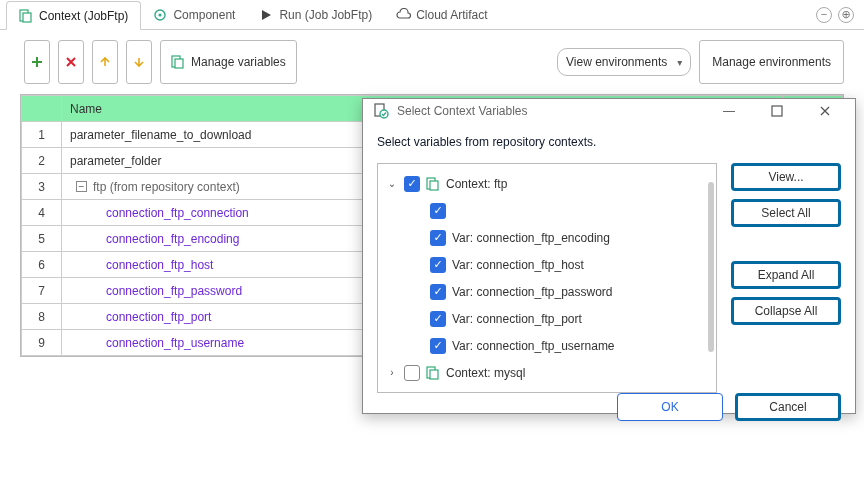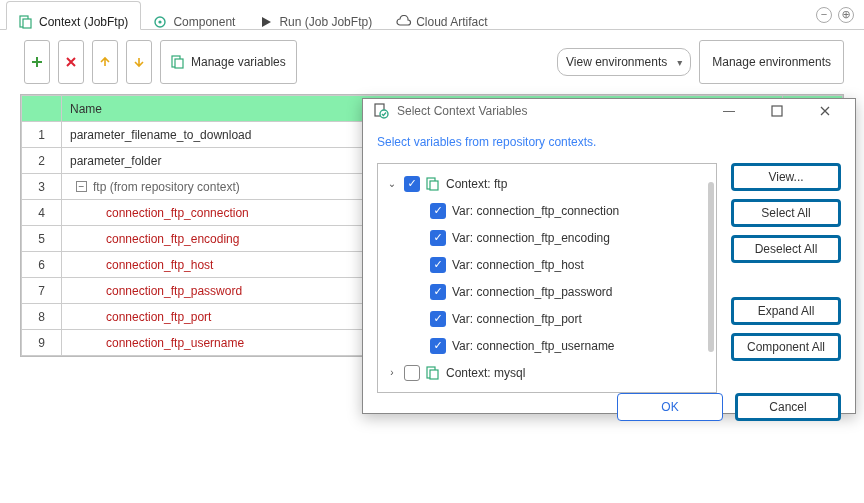--- a/index.html
+++ b/index.html
@@ -18,21 +18,21 @@
     display: flex;
     align-items: center;
     height: 30px;
     border-bottom: 1px solid #ccc;
     padding-left: 6px;
     gap: 0;
     position: relative;
   }
   .tab {
     display: flex;
-    align-items: flex-end;
+    align-items: center;
     gap: 6px;
     padding: 0 12px;
     height: 29px;
     color: #555;
     cursor: pointer;
   }
   .tab.active {
     border: 1px solid #ccc;
     border-bottom: 1px solid #fff;
     border-radius: 4px 4px 0 0;
@@ -77,21 +77,21 @@
     padding:4px 8px;
     height:26px;
     text-align:left;
     font-weight:normal;
   }
   th { background:#86efac; text-align:left; color:#333;}
   col.rownum { width:40px;}
   td.rownum { text-align:center; color:#444;}
   td.type { width:60px; }
   .indent1 { padding-left: 20px; color:#666; display:flex;align-items:center;gap:4px;}
-  .indent2 { padding-left: 36px; color:#b91c1c;text-align:center;}
+  .indent2 { padding-left: 36px; color:#6d28d9;text-align:center;}
   .tree-minus {
     width:11px;height:11px;border:1px solid #888;display:inline-flex;align-items:center;justify-content:center;font-size:10px;line-height:1;color:#555;margin-left:-14px;margin-right:2px;
   }
   
   .dialog {
     position:absolute;
     left:362px; top:98px;
     width:494px; height:316px;
     background:#fff;
     border:1px solid #888;
@@ -99,21 +99,21 @@
     display:flex;flex-direction:column;
   }
   .dlg-title {
     height:34px;display:flex;align-items:center;gap:8px;padding:0 10px;color:#666;
   }
   .dlg-title .spacer{flex:1;}
   .winbtn { width:40px;height:24px;display:flex;align-items:center;justify-content:center;color:#555;cursor:pointer;}
   .dlg-body {
     padding:4px 14px 0 14px; flex:1; display:flex;flex-direction:column;
   }
-  .dlg-instr { color:#3b82f6; margin:8px 0 14px 0;}
+  .dlg-instr { color:#0f172a; margin:8px 0 14px 0;}
   .dlg-main {
     display:flex;gap:14px;flex:1; min-height:0;
   }
   .tree-box {
     flex:1;border:1px solid #bbb;padding:6px 4px;position:relative;overflow:hidden;
   }
   .tree-scroll {
     position:absolute;right:2px;top:18px;width:6px;height:170px;background:#ccc;border-radius:3px;
   }
   .tree-row {
@@ -327,21 +327,20 @@
             <svg width="14" height="14">
                 <rect x="1" y="1" width="8" height="11" fill="none" stroke="#3a7" stroke-width="1.2"></rect>
                 <rect x="4" y="4" width="8" height="9" fill="#fff" stroke="#3a7" stroke-width="1.2"></rect>
               </svg>
           </span>
           <span>Context: ftp</span>
         </div>
         <div id="tree-vars">
             <div class="tree-row var">
               <span class="chk checked">✓</span>
-              <span>Var: connection_ftp_connection</span>
             </div>
             <div class="tree-row var">
               <span class="chk checked">✓</span>
               <span>Var: connection_ftp_encoding</span>
             </div>
             <div class="tree-row var">
               <span class="chk checked">✓</span>
               <span>Var: connection_ftp_host</span>
             </div>
             <div class="tree-row var">
@@ -370,29 +369,26 @@
         </div>
         <div class="tree-scroll"></div>
       </div>
       <div class="side-btns">
         <div class="btn">
             <span>View...</span>
           </div>
         <div class="btn">
             <span>Select All</span>
           </div>
-        <div class="btn">
-            <span>Deselect All</span>
-          </div>
         <div style="height:18px"></div>
         <div class="btn">
             <span>Expand All</span>
           </div>
         <div class="btn" style="overflow:hidden">
-            <span>Component All</span>
+            <span>Collapse All</span>
           </div>
       </div>
     </div>
   </div>
   <div class="dlg-footer">
     <div class="btn primary">
         <span>OK</span>
       </div>
     <div class="btn">
         <span>Cancel</span>

